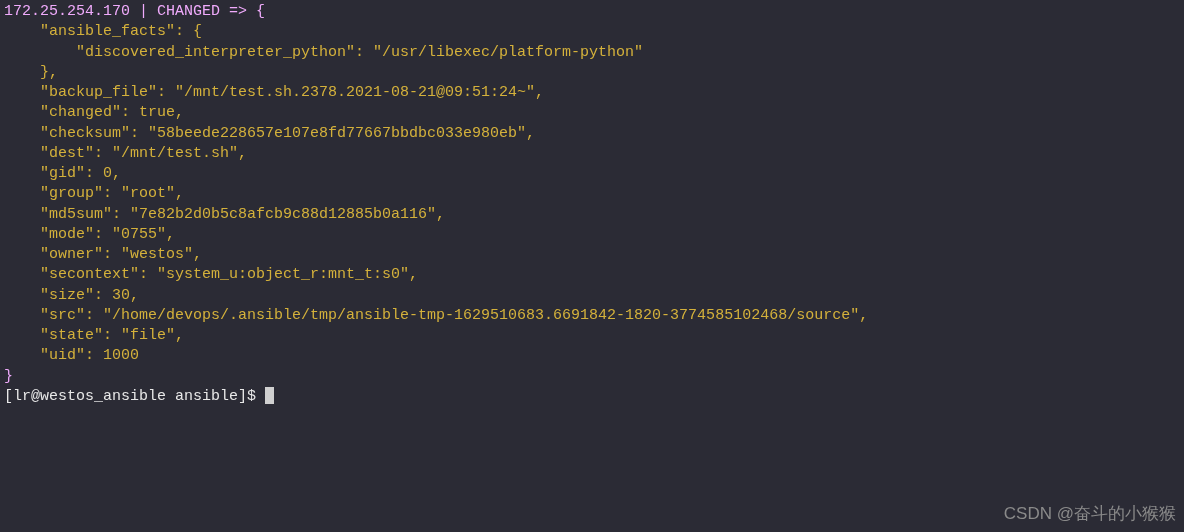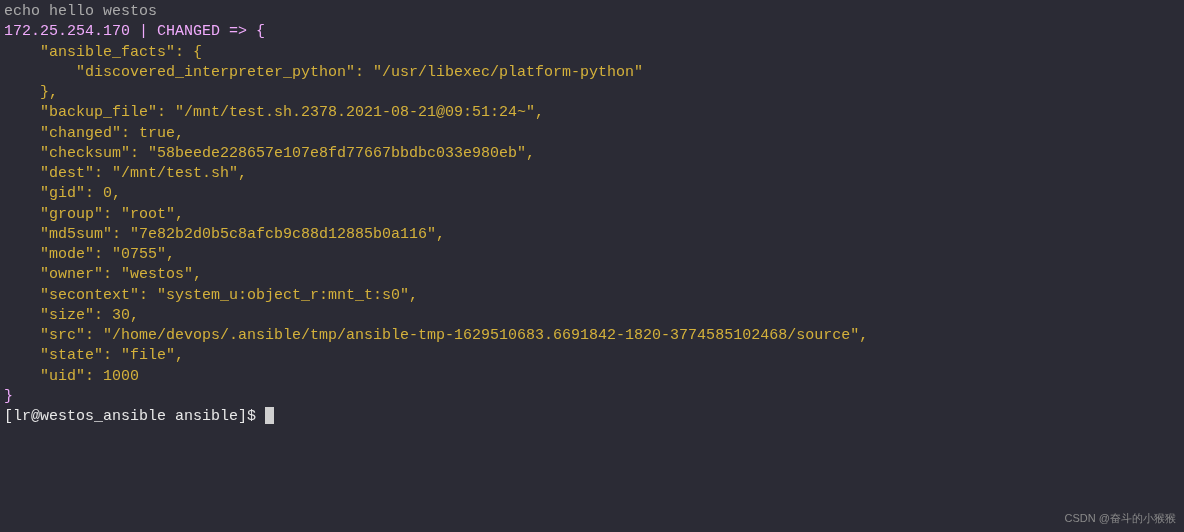--- a/index.html
+++ b/index.html
@@ -26,29 +26,28 @@
     height: 17px;
     background: #d0d0d0;
     vertical-align: text-bottom;
     margin-bottom: 1px;
   }
   .watermark {
     position: absolute;
     right: 8px;
     bottom: 6px;
     color: #8a8a8a;
-    font-size: 11px;
+    font-size: 17px;
     font-family: sans-serif;
   }
 </style>
 </head>
 <body>
 
 <div>
-  <div class="line dimwhite">echo hello westos</div>
   <div class="line orange">172.25.254.170 | CHANGED =&gt; {</div>
   <div class="line yellow">    "ansible_facts": {</div>
   <div class="line yellow">        "discovered_interpreter_python": "/usr/libexec/platform-python"</div>
   <div class="line yellow">    },</div>
   <div class="line yellow">    "backup_file": "/mnt/test.sh.2378.2021-08-21@09:51:24~",</div>
   <div class="line yellow">    "changed": true,</div>
   <div class="line yellow">    "checksum": "58beede228657e107e8fd77667bbdbc033e980eb",</div>
   <div class="line yellow">    "dest": "/mnt/test.sh",</div>
   <div class="line yellow">    "gid": 0,</div>
   <div class="line yellow">    "group": "root",</div>

